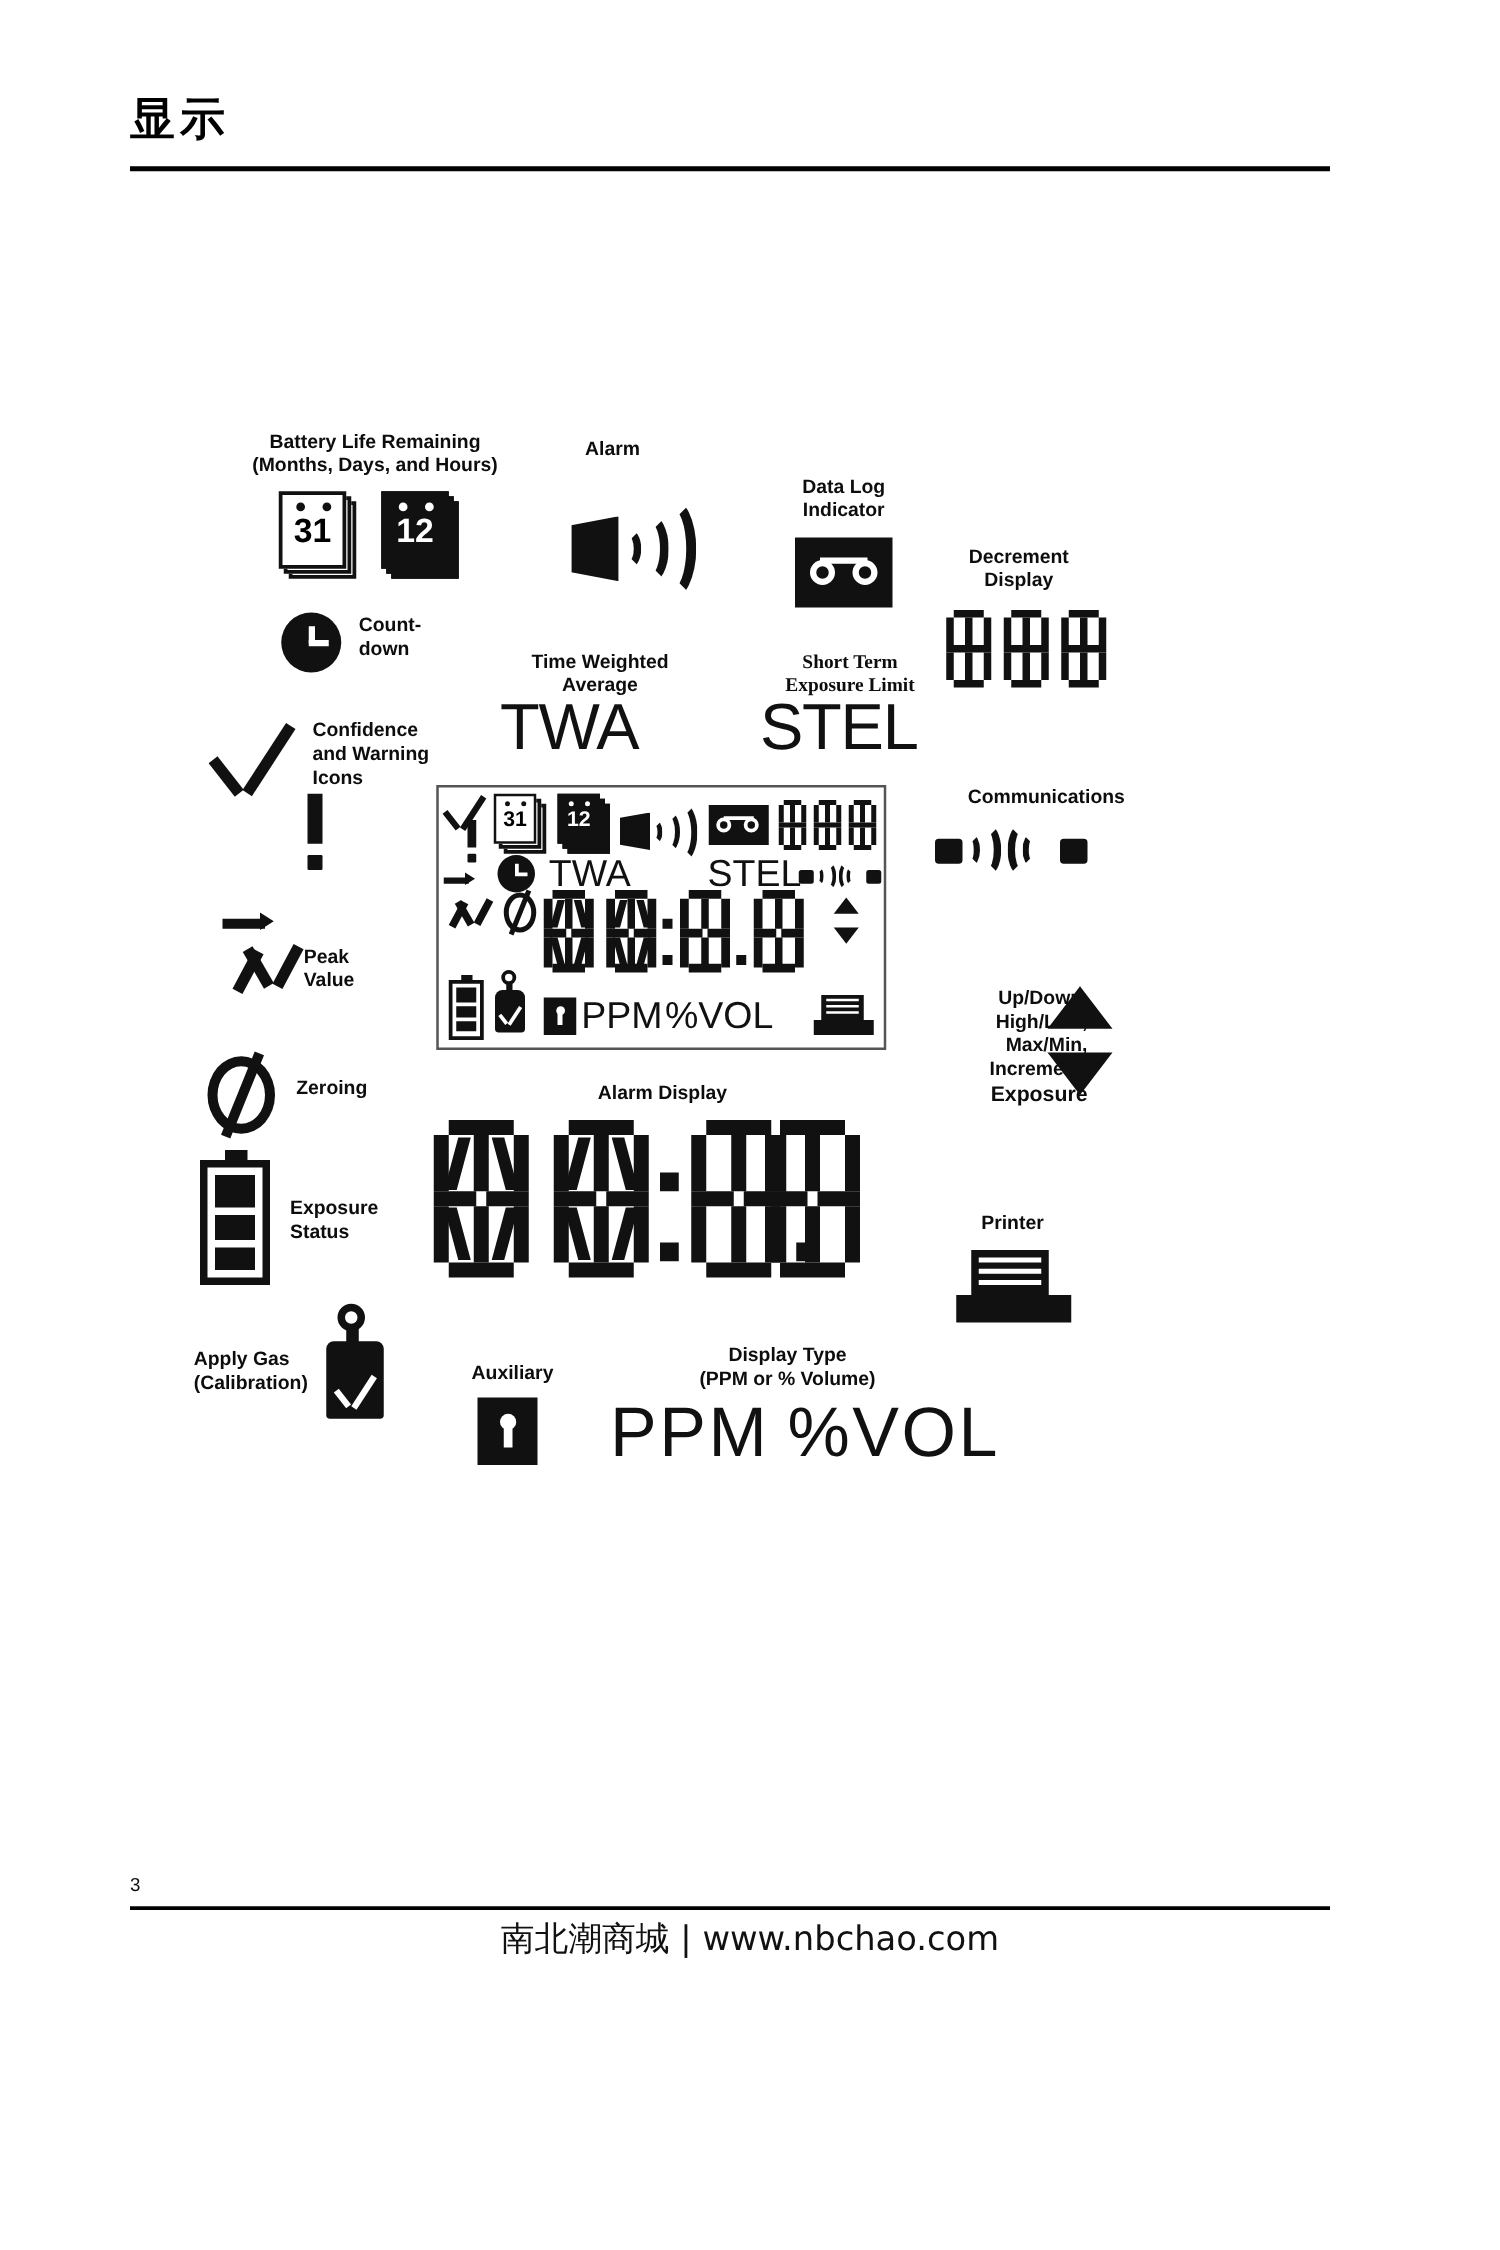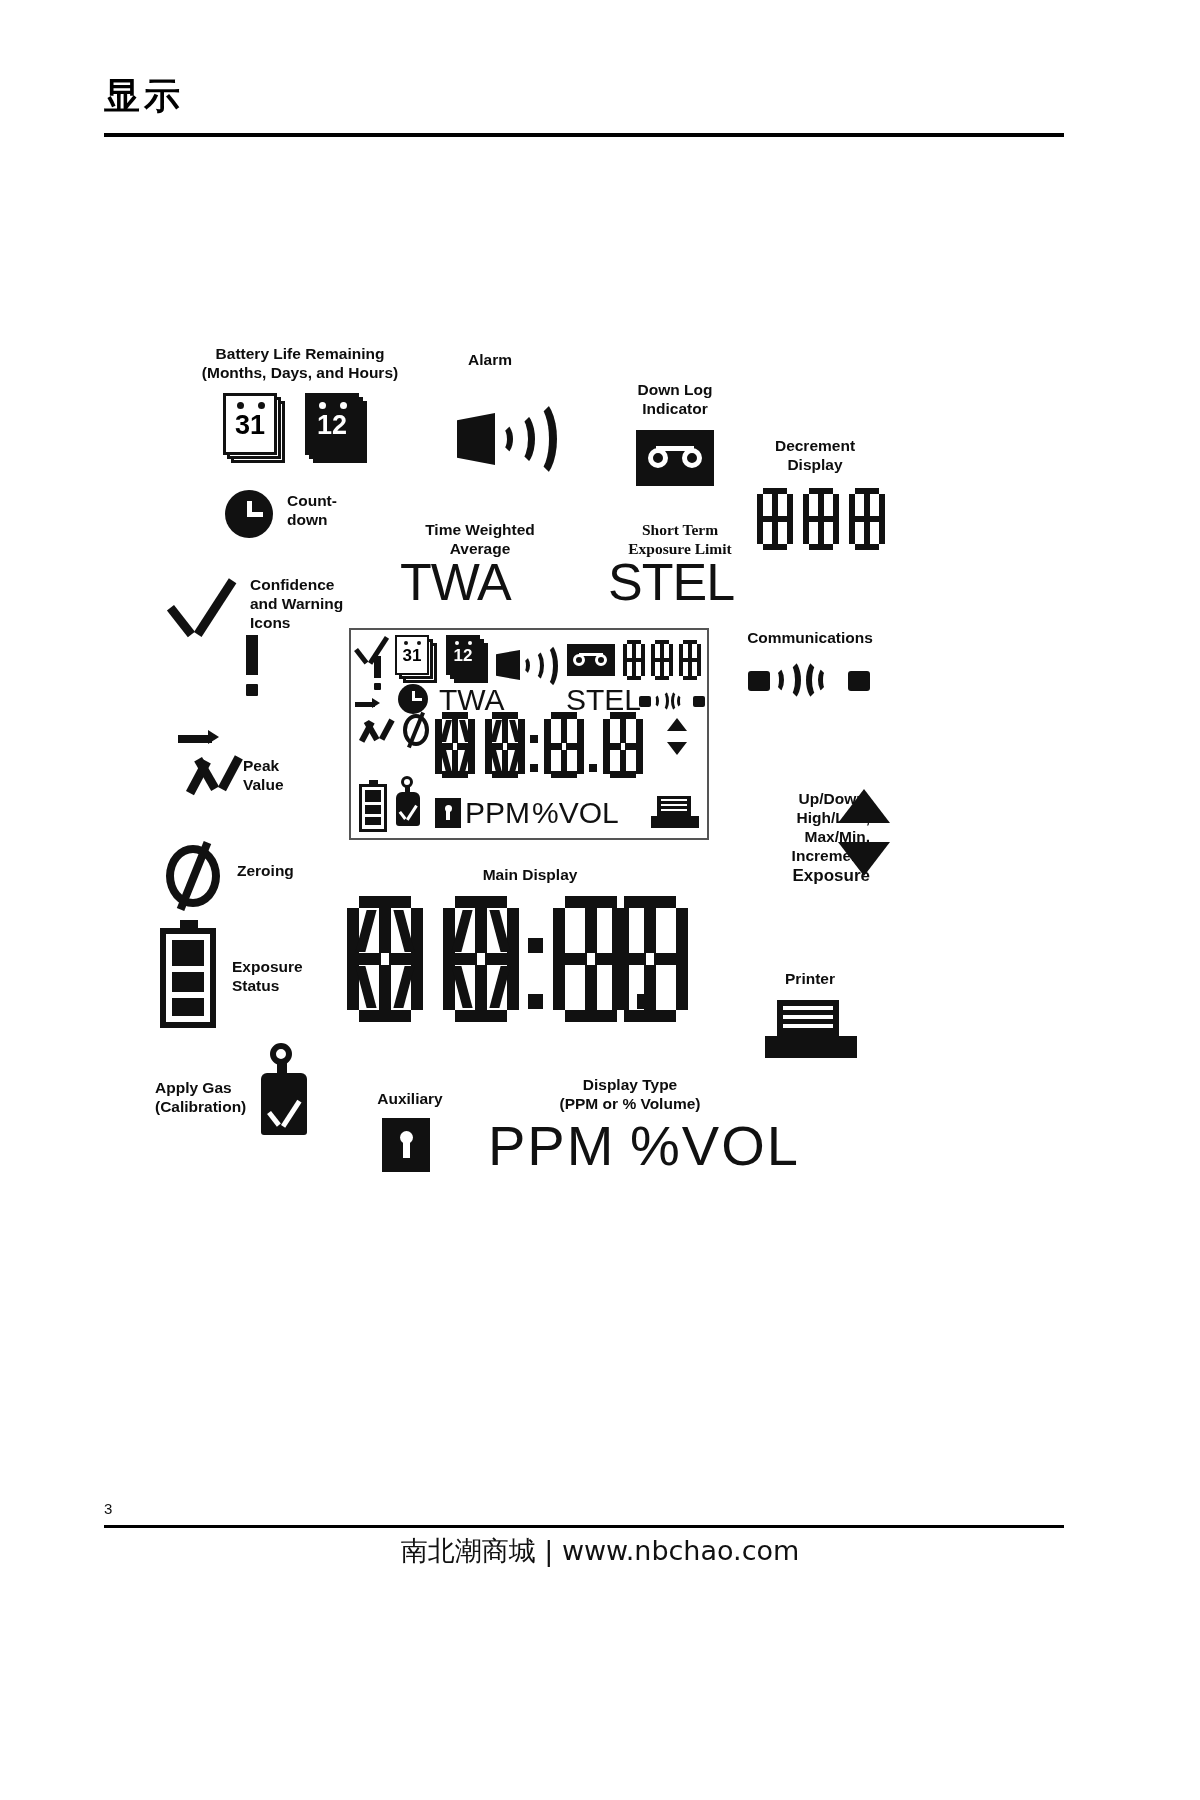--- a/index.html
+++ b/index.html
@@ -215,21 +215,21 @@
 
 <div class="lbl c" style="left:430px; top:351px; width:120px;">Alarm</div>
 <div class="spk" style="left:457px; top:395px; width:100px; height:90px;">
   <div class="cone" style="left:0; top:18px; width:38px; height:52px;
        clip-path:polygon(0 14%, 100% 0, 100% 100%, 0 86%);"></div>
   <div class="wave" style="left:36px; top:28px; width:20px; height:32px; border-width:6px;"></div>
   <div class="wave" style="left:48px; top:16px; width:30px; height:56px; border-width:7px;"></div>
   <div class="wave" style="left:60px; top:3px; width:40px; height:82px; border-width:8px;"></div>
 </div>
 
-<div class="lbl c" style="left:600px; top:381px; width:150px;">Down Log
+<div class="lbl c" style="left:600px; top:381px; width:150px;">Data Log
 Indicator</div>
 <div class="cass" style="left:636px; top:430px; width:78px; height:56px;">
   <div class="reel" style="left:12px; top:18px; width:20px; height:20px; border-width:5px;"></div>
   <div class="reel" style="left:46px; top:18px; width:20px; height:20px; border-width:5px;"></div>
   <div class="tape" style="left:20px; top:16px; width:38px; height:5px;"></div>
 </div>
 
 <div class="lbl c" style="left:740px; top:437px; width:150px;">Decrement
 Display</div>
 
@@ -324,21 +324,21 @@
     <i style="left:10px; top:24px; width:30px; height:5px; transform:rotate(-57deg);"></i>
   </div>
 </div>
 
 <div class="lbl c" style="left:355px; top:1090px; width:110px;">Auxiliary</div>
 <div class="lock" style="left:382px; top:1118px; width:48px; height:54px;">
   <div class="kh" style="left:18px; top:13px; width:13px; height:13px;"></div>
   <div class="ks" style="left:21px; top:24px; width:7px; height:16px;"></div>
 </div>
 
-<div class="lbl c" style="left:420px; top:866px; width:220px;">Main Display</div>
+<div class="lbl c" style="left:420px; top:866px; width:220px;">Alarm Display</div>
 
 <div class="segdigit" style="left:347px; top:896px; width:76px; height:126px;">
   <i style="left:12px; top:0;   width:52px; height:12px;"></i>
   <i style="left:0;    top:12px;width:12px; height:45px;"></i>
   <i style="left:64px; top:12px;width:12px; height:45px;"></i>
   <i style="left:32px; top:12px;width:12px; height:45px;"></i>
   <i style="left:14px; top:14px;width:10px; height:42px; transform:skewX(-15deg);"></i>
   <i style="left:52px; top:14px;width:10px; height:42px; transform:skewX(15deg);"></i>
   <i style="left:0;    top:57px;width:34px; height:12px;"></i>
   <i style="left:42px; top:57px;width:34px; height:12px;"></i>
@@ -395,21 +395,21 @@
   <i style="left:64px; top:69px;width:12px; height:45px;"></i>
   <i style="left:32px; top:69px;width:12px; height:45px;"></i>
   <i style="left:12px; top:114px;width:52px;height:12px;"></i>
 </div>
 
 <div class="lbl c" style="left:510px; top:1076px; width:240px;">Display Type
 (PPM or % Volume)</div>
 <div class="big-word" style="left:488px; top:1118px; font-size:56px; letter-spacing:2px;">PPM</div>
 <div class="big-word" style="left:630px; top:1118px; font-size:56px; letter-spacing:2px;">%VOL</div>
 
-<div class="lbl c" style="left:725px; top:629px; width:170px;">Communications</div>
+<div class="lbl c" style="left:752px; top:629px; width:170px;">Communications</div>
 <div class="comm" style="left:748px; top:655px; width:126px; height:50px;">
   <div class="nub" style="left:0; top:16px; width:22px; height:20px; border-radius:3px;"></div>
   <div class="arc" style="left:22px; top:12px; width:14px; height:26px; border-width:5px; border-color:transparent #111 transparent transparent;"></div>
   <div class="arc" style="left:31px; top:4px; width:22px; height:42px; border-width:6px; border-color:transparent #111 transparent transparent;"></div>
   <div class="arc" style="left:70px; top:12px; width:14px; height:26px; border-width:5px; border-color:transparent transparent transparent #111;"></div>
   <div class="arc" style="left:58px; top:4px; width:22px; height:42px; border-width:6px; border-color:transparent transparent transparent #111;"></div>
   <div class="nub" style="left:100px; top:16px; width:22px; height:20px; border-radius:3px;"></div>
 </div>
 
 <div class="lbl r" style="left:700px; top:790px; width:170px;">Up/Down,

